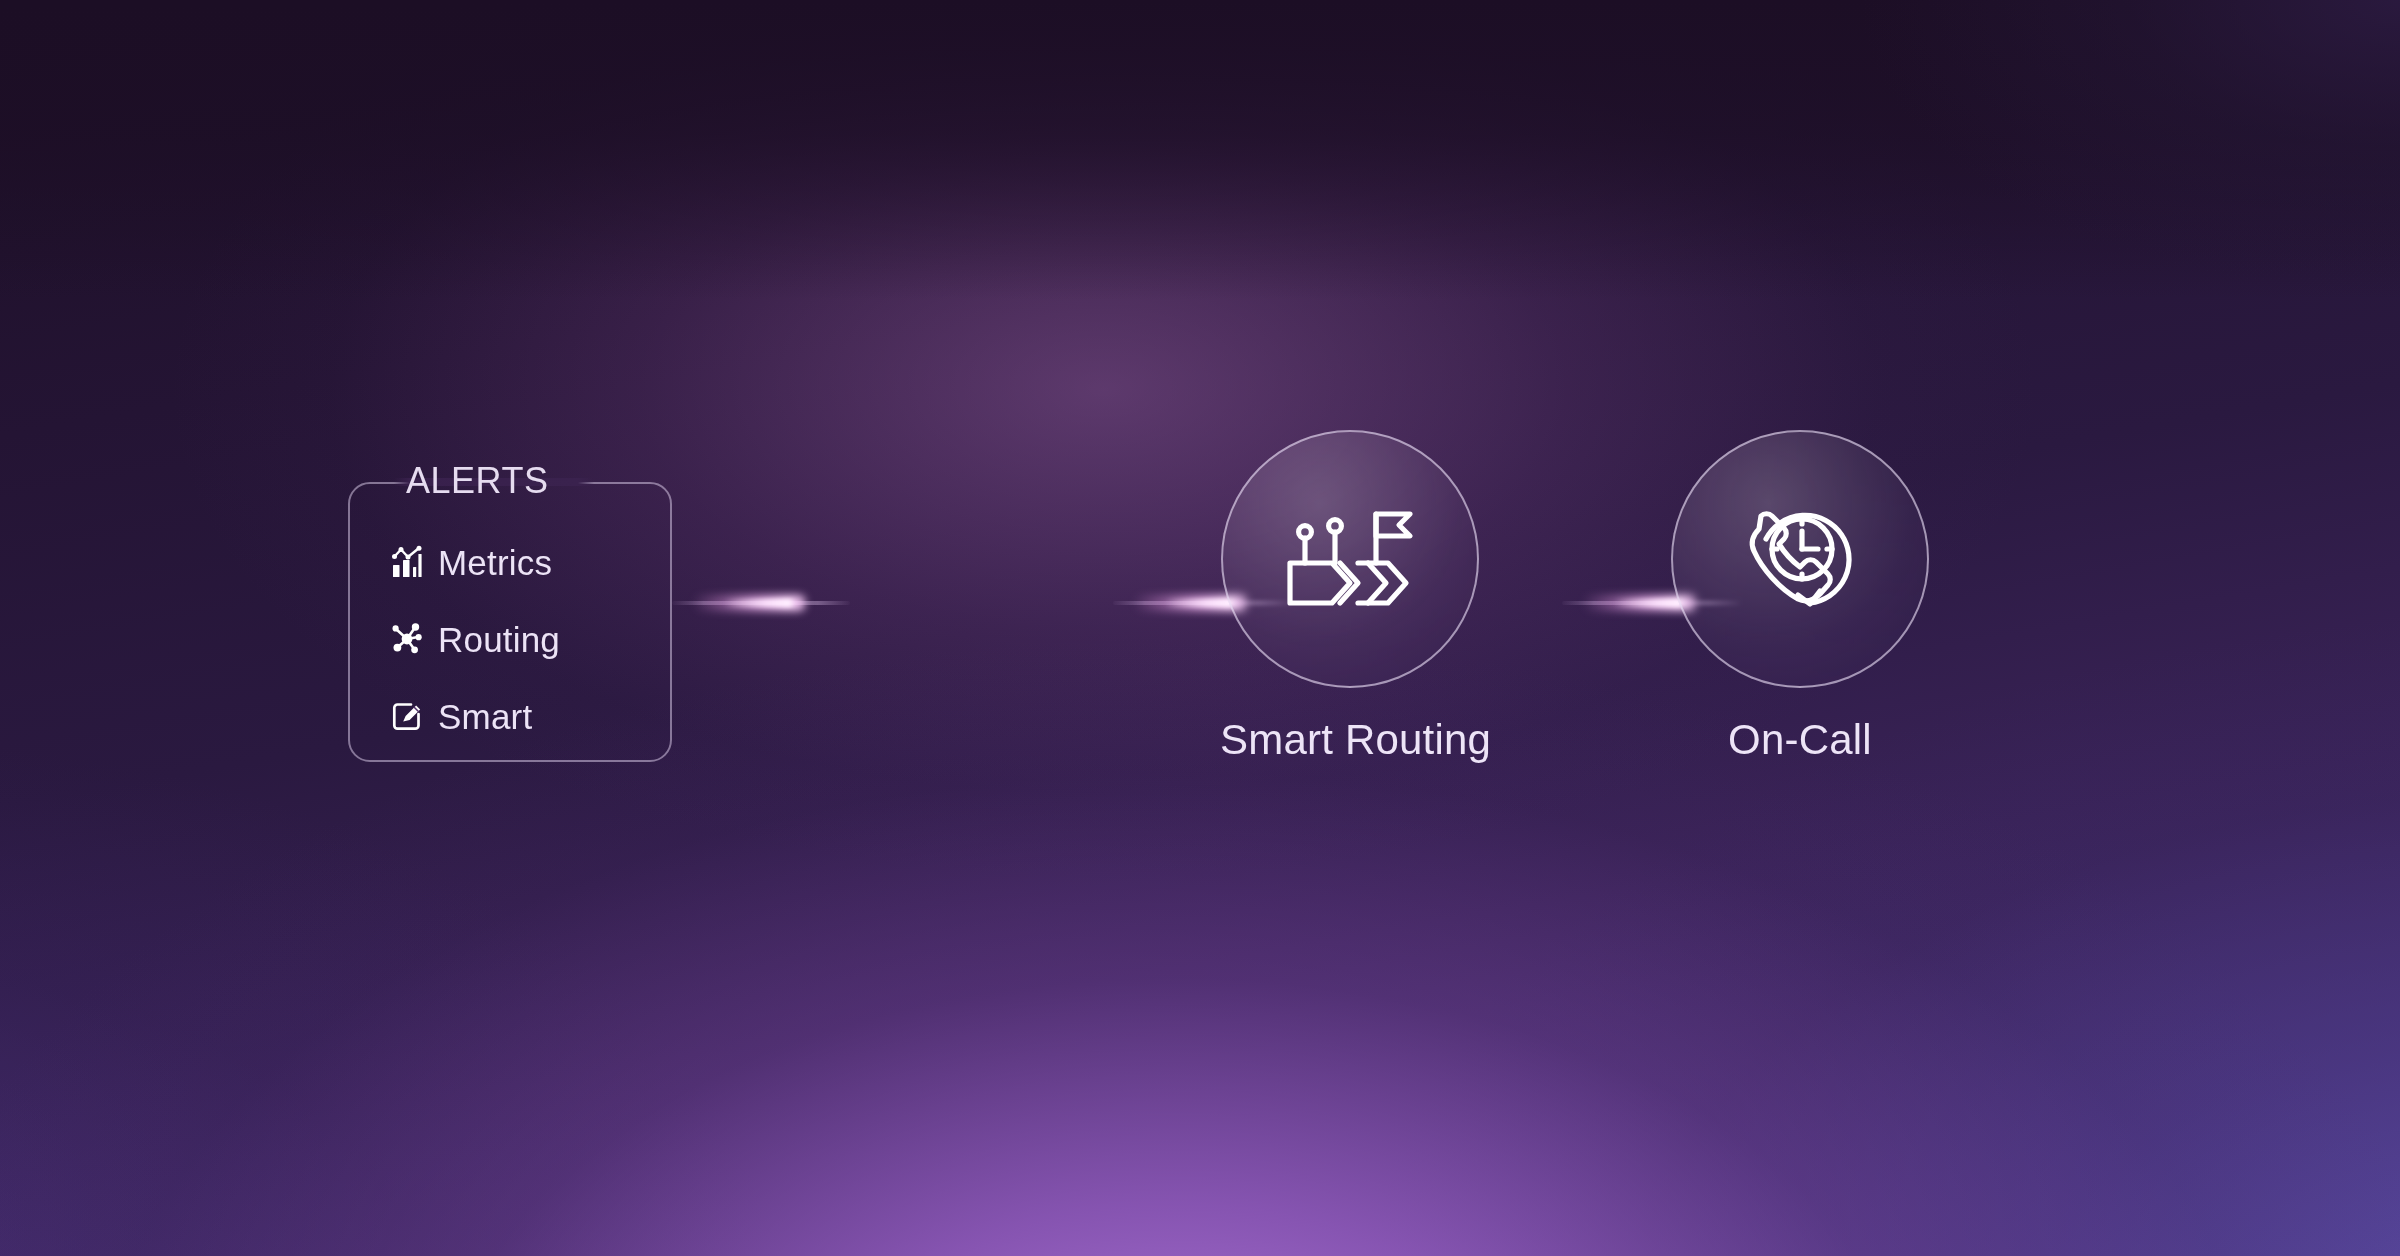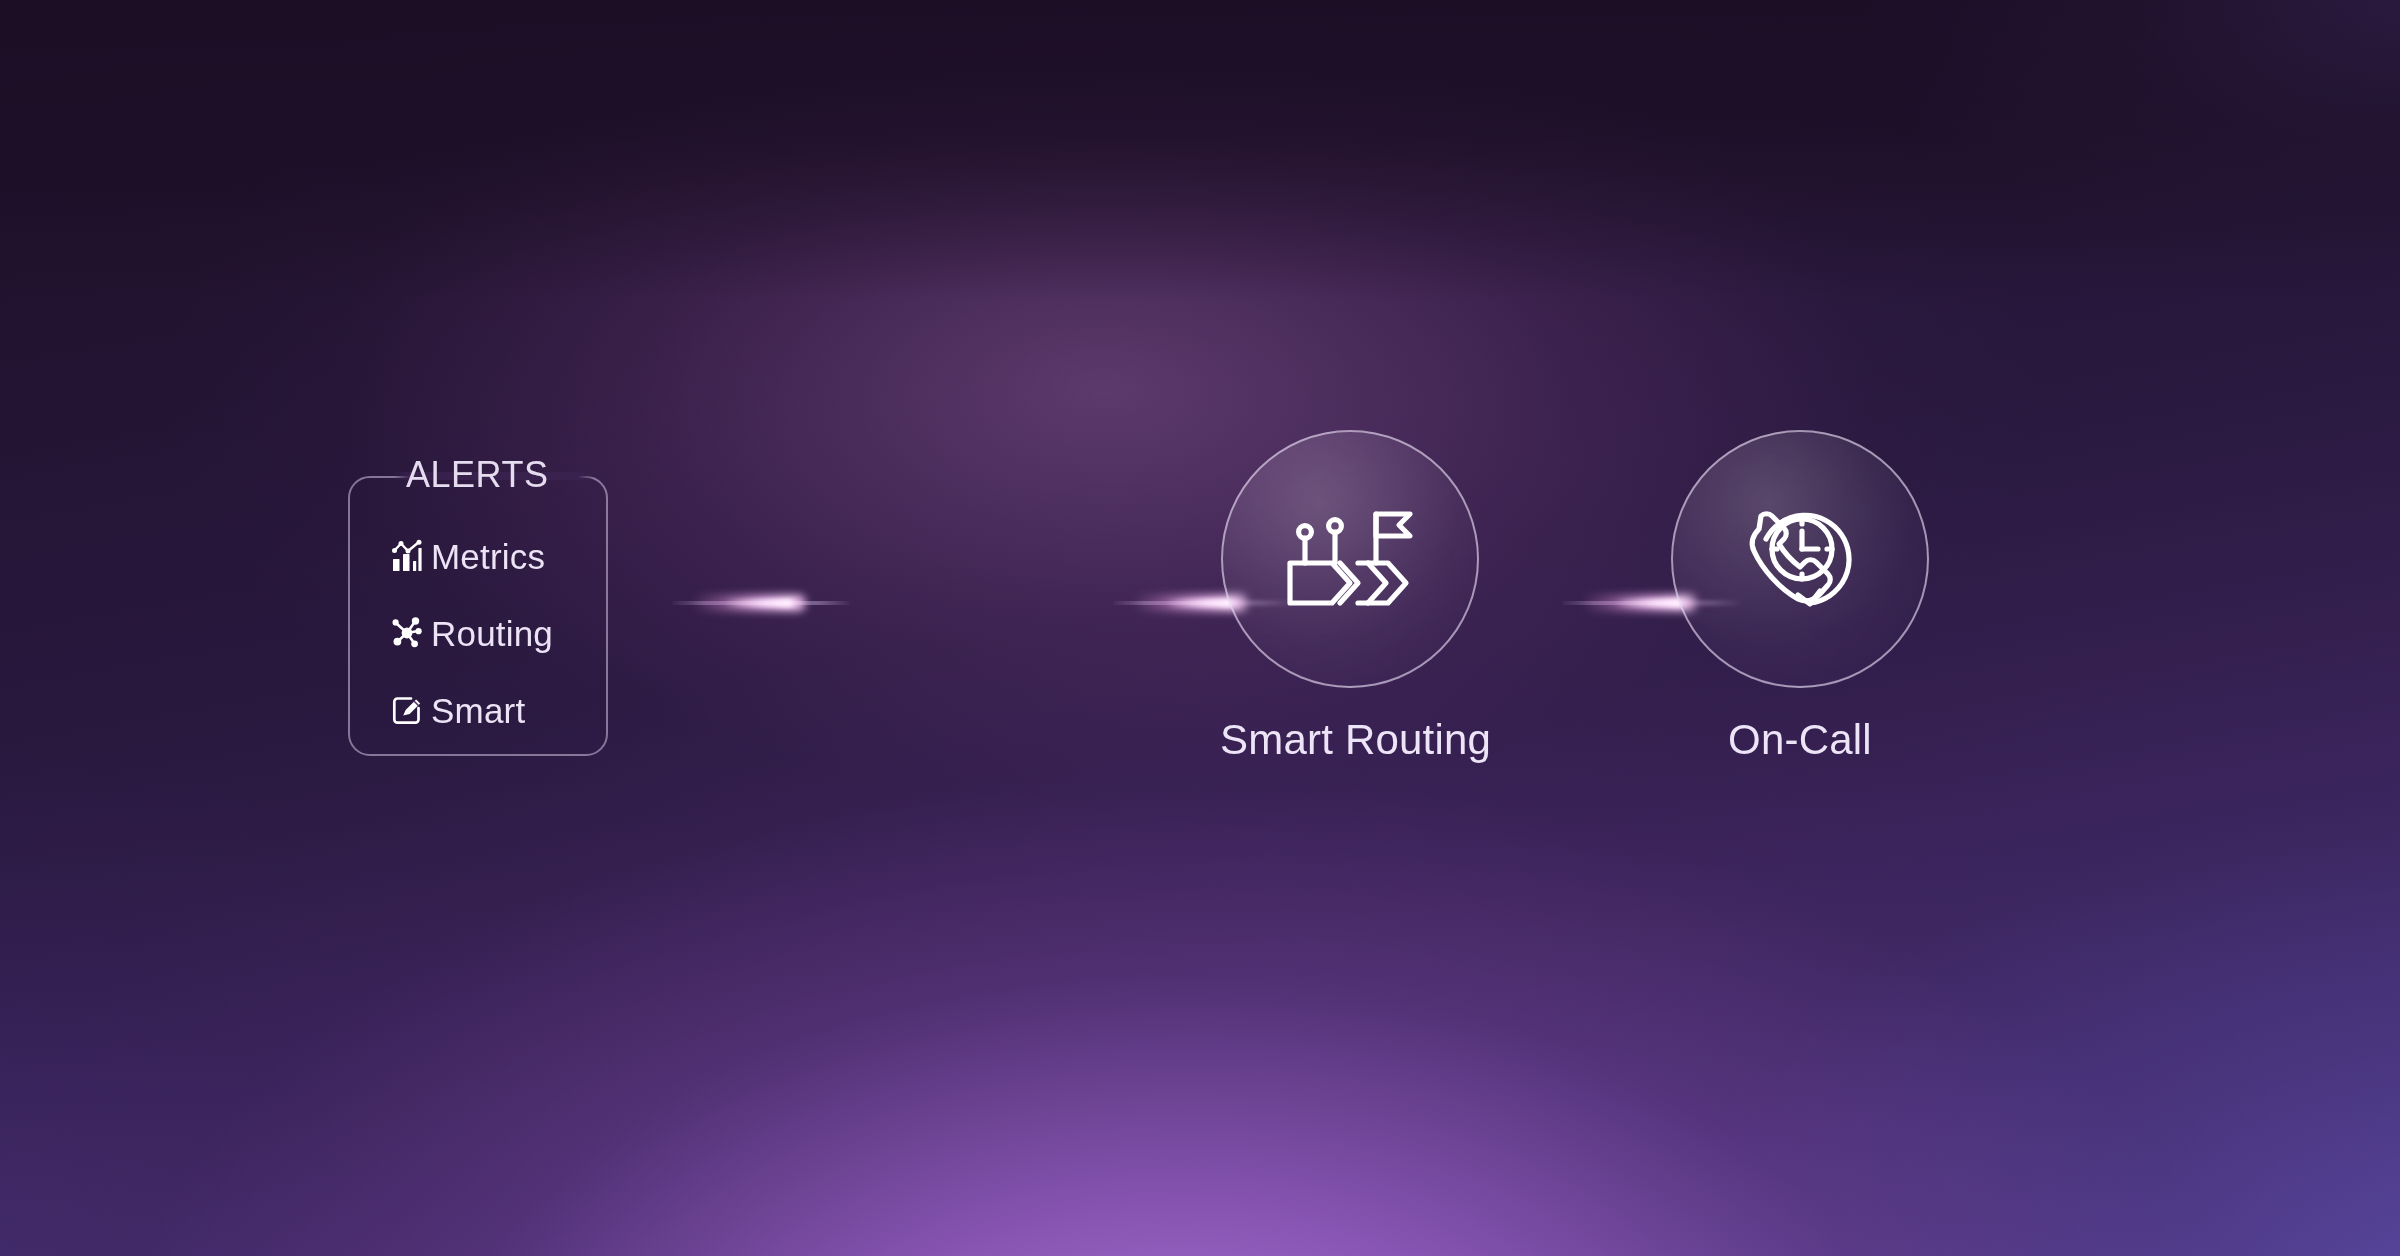--- a/index.html
+++ b/index.html
@@ -78,22 +78,22 @@
   #beam-2 .pulse-core { left:52px; width:72px; }
 
   #beam-3 { left:1562px; width:178px; }
   #beam-3 .pulse { left:20px; width:115px; }
   #beam-3 .pulse-core { left:52px; width:72px; }
 
   
   #alerts-box {
     position:absolute;
     left:348px;
-    top:46px;
-    width:260px;
+    top:52px;
+    width:324px;
     height:280px;
   }
   #alerts-frame {
     position:absolute; inset:0;
     border:2px solid rgba(226,212,240,0.50);
     border-radius:22px;
   }
   #alerts-legend {
     position:absolute;
     left:46px;
@@ -122,21 +122,21 @@
     position:absolute;
     left:42px;
     top:58px;
     display:flex;
     flex-direction:column;
     gap:33px;
   }
   .alert-item {
     display:flex;
     align-items:center;
-    gap:7px;
+    gap:14px;
     height:44px;
   }
   .alert-icon {
     width:34px; height:34px;
     display:flex; align-items:center; justify-content:center;
     flex:0 0 34px;
   }
   .alert-label {
     font-size:35px;
     color:#ece3f6;

